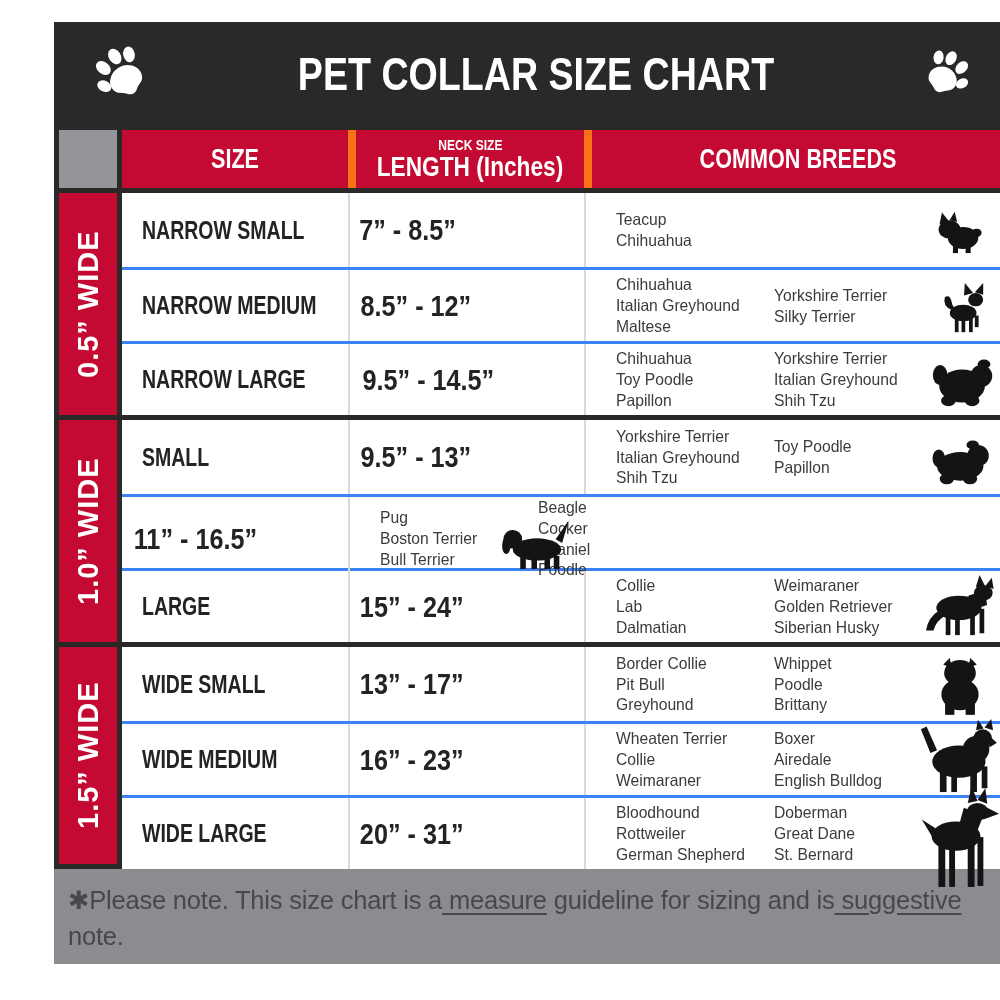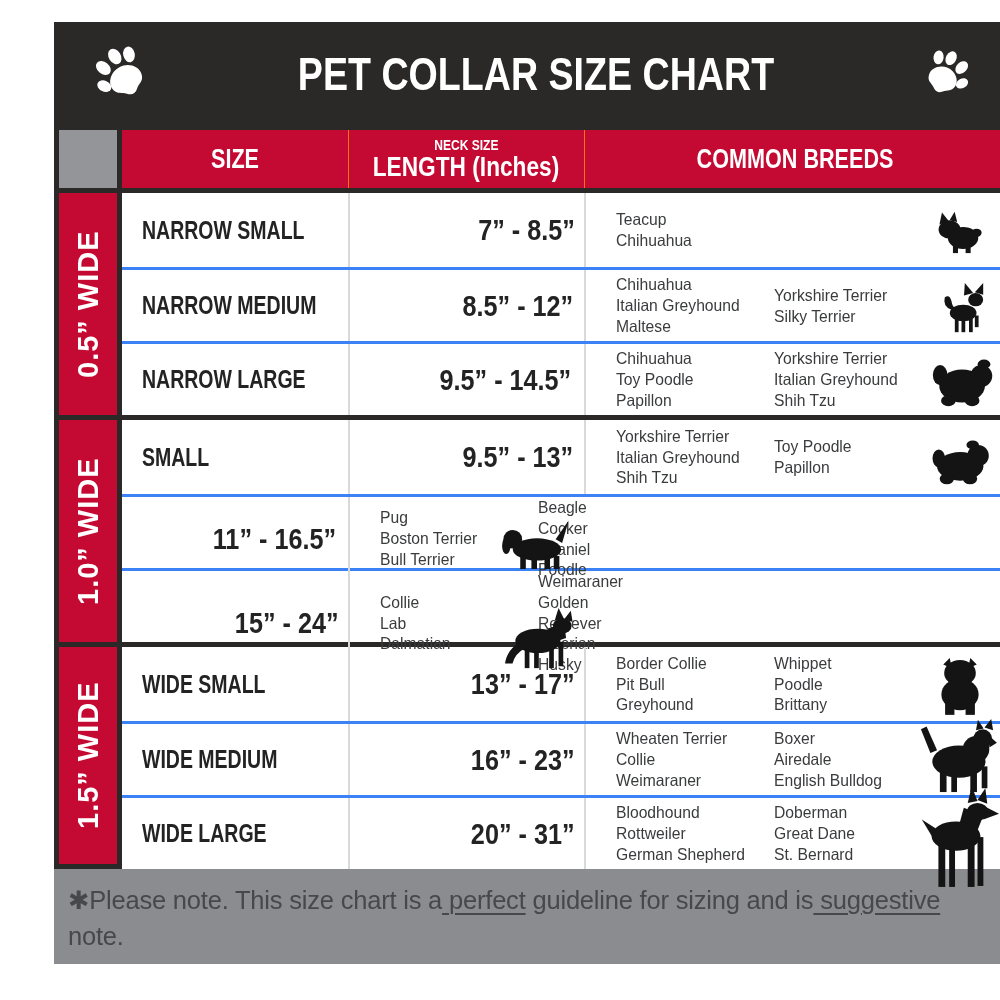--- a/index.html
+++ b/index.html
@@ -36,38 +36,38 @@
     writing-mode:vertical-rl; transform:rotate(180deg);
     font-size:29px; font-weight:700; letter-spacing:1px; white-space:nowrap;
   }
   .vlabel.last { border-top:5px solid #2b2928; } 
   .main { flex:1; display:flex; flex-direction:column; gap:5px; }
   .thead { display:grid; grid-template-columns:226px 236px 1fr; height:58px; }
   .hc {
     background:#c40a33; color:#ffffff;
     display:flex; flex-direction:column; align-items:center; justify-content:center;
   }
-  .hc + .hc { border-left:1px solid #f97316; }
+  .hc + .hc { border-left:8px solid #f97316; }
   .h-big { font-size:27px; font-weight:700; transform:scaleX(.8); white-space:nowrap; }
   .h-small { font-size:14px; font-weight:700; transform:scaleX(.86); line-height:1.15; }
   .h-mid { font-size:27px; font-weight:700; transform:scaleX(.84); line-height:1.05; white-space:nowrap; }
   .group { display:flex; flex-direction:column; background:#ec4899; }
   .row {
     display:grid; grid-template-columns:226px 236px 1fr;
     height:74px; background:#ffffff; overflow:visible;
   }
   .row + .row { border-top:3px solid #3b82f6; }
   .cell { display:flex; align-items:center; min-width:0; }
   .cell + .cell { border-left:2px solid #d8d9da; }
   .size-c { padding-left:20px; }
   .size-c span {
     font-size:25px; font-weight:700; color:#232323; white-space:nowrap;
     transform:scaleX(.78); transform-origin:left center; display:inline-block;
   }
-  .len-c { justify-content:flex-end; }
+  .len-c { justify-content:flex-start; }
   .len-c span {
     font-size:30px; font-weight:700; color:#232323; white-space:nowrap;
     transform:scaleX(.84); display:inline-block;
   }
   .breeds-c { position:relative; padding-left:30px; }
   .bcol {
     white-space:pre-line; font-size:16.5px; line-height:1.26; color:#3a3b3d;
     transform:scaleX(.95); transform-origin:left center;
   }
   .bcol.c1 { width:158px; flex:none; }
@@ -272,20 +272,23 @@
                 <ellipse cx="7" cy="33" rx="4.5" ry="9"></ellipse>
                 <rect x="22" y="44" width="6" height="14"></rect>
                   <rect x="34" y="46" width="6" height="12"></rect>
                 <rect x="48" y="46" width="6" height="12"></rect>
                   <rect x="58" y="44" width="6" height="14"></rect>
               </svg>
             </span>
           </div>
         </div>
         <div class="row">
+          <div class="cell size-c">
+              <span>LARGE</span>
+            </div>
           <div class="cell len-c">
               <span>15” - 24”</span>
             </div>
           <div class="cell breeds-c">
             <div class="bcol c1">Collie
 Lab
 Dalmatian</div>
             <div class="bcol c2">Weimaraner
 Golden Retriever
 Siberian Husky</div>
@@ -395,16 +398,16 @@
               </svg>
             </span>
           </div>
         </div>
       </section>
 
     </div>
   </div>
 
   <div class="footer">
-    <div><span>✱Please note. This size chart is a</span><span class="u"> perfect</span><span> guideline for sizing and is</span><span class="u"> suggestive</span><span> note.</span></div>
+    <div><span>✱Please note. This size chart is a</span><span class="u"> measure</span><span> guideline for sizing and is</span><span class="u"> suggestive</span><span> note.</span></div>
   </div>
 
 </div>
 
 </body></html>

